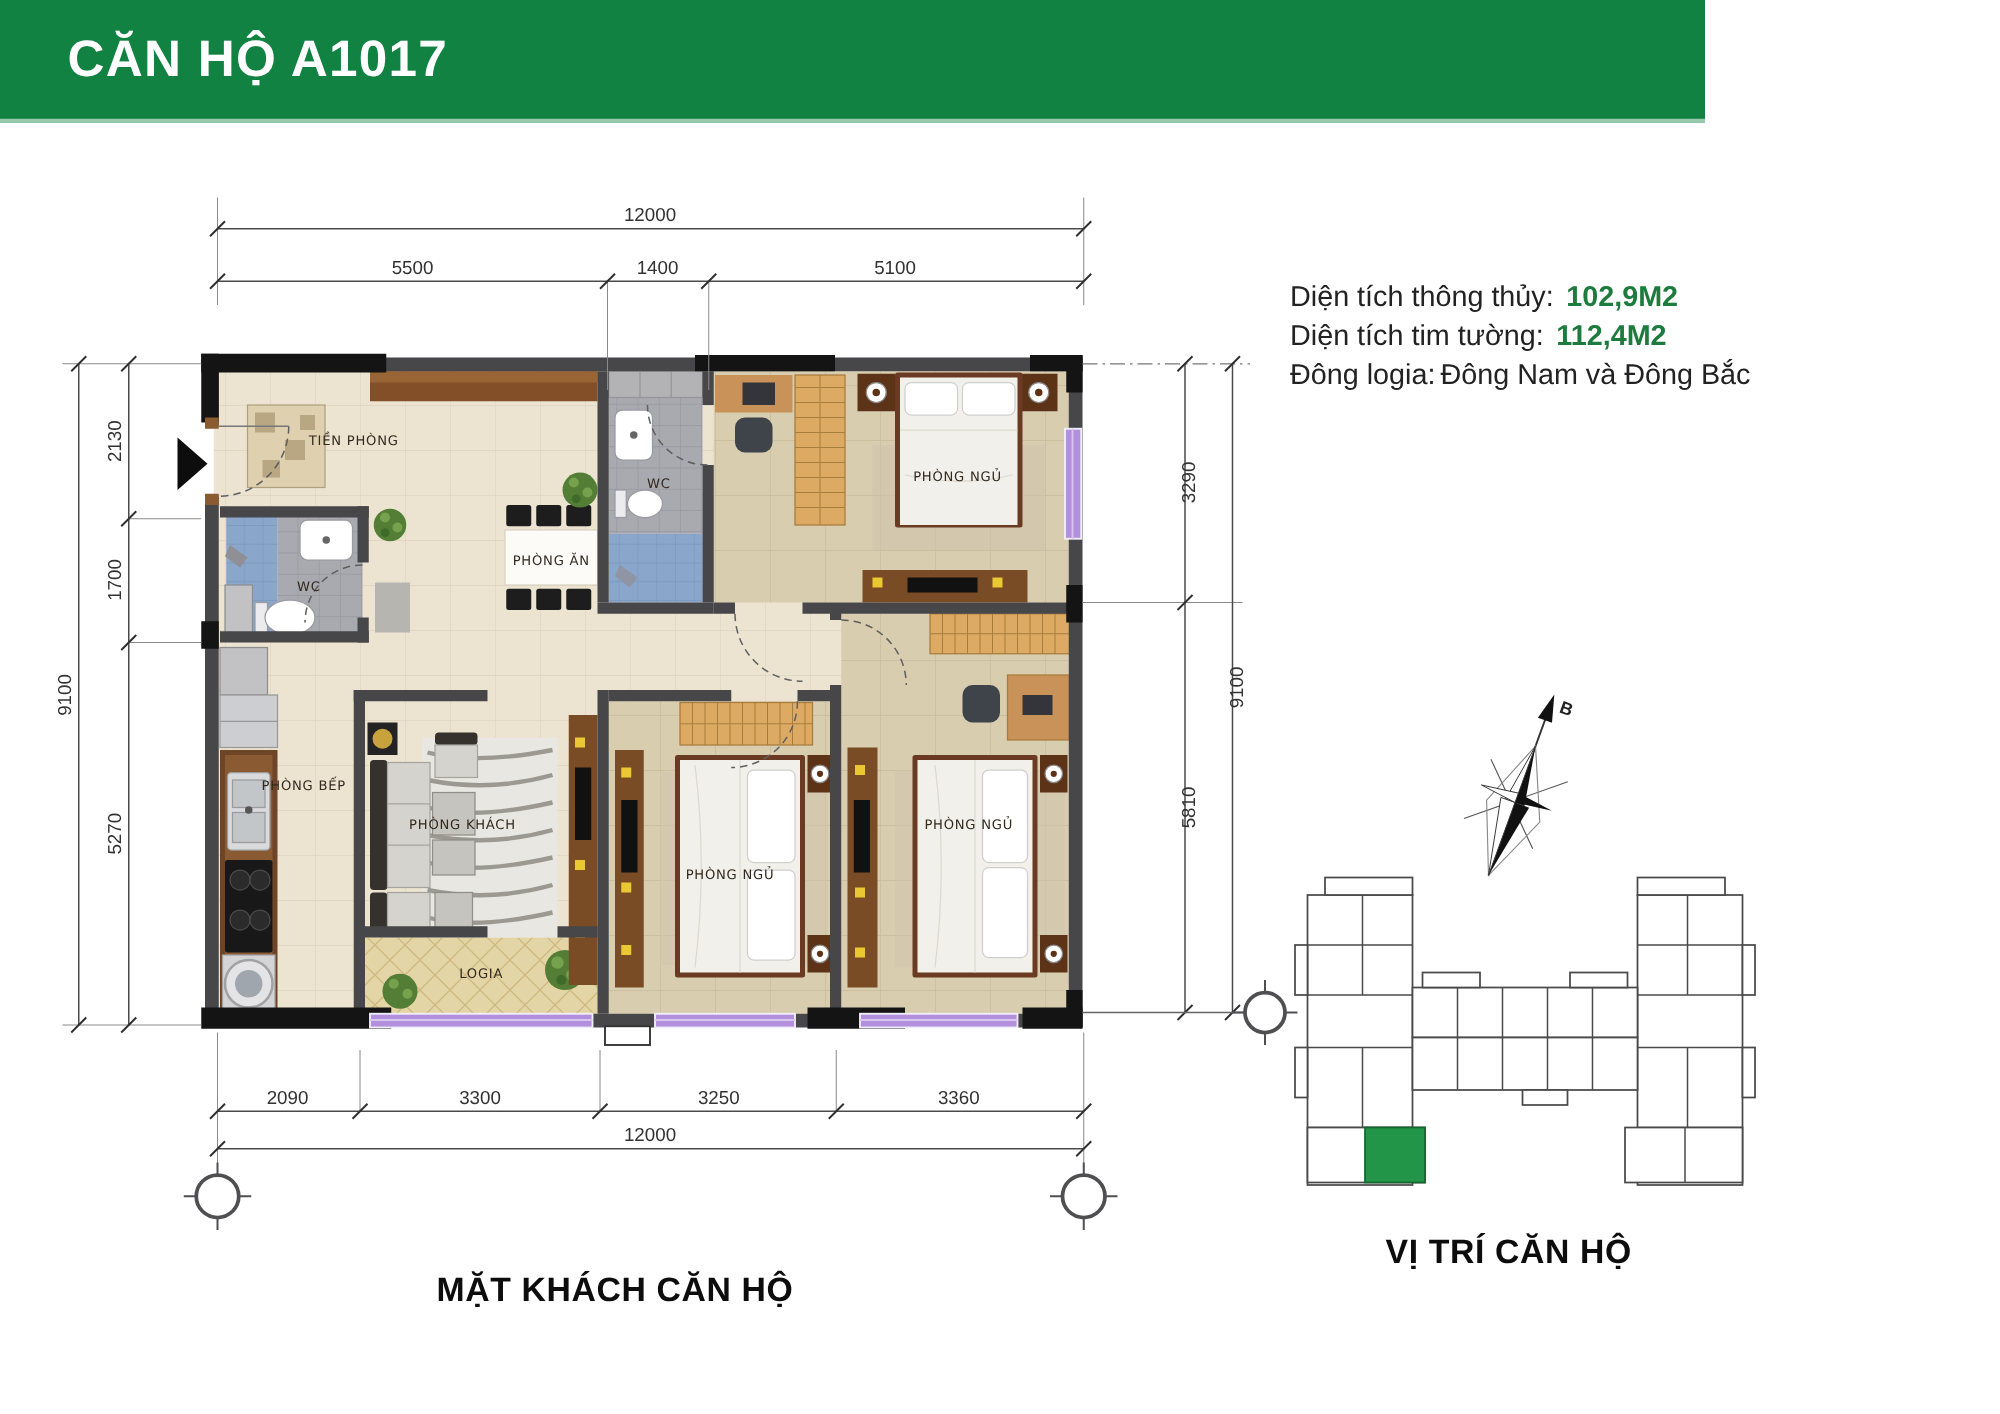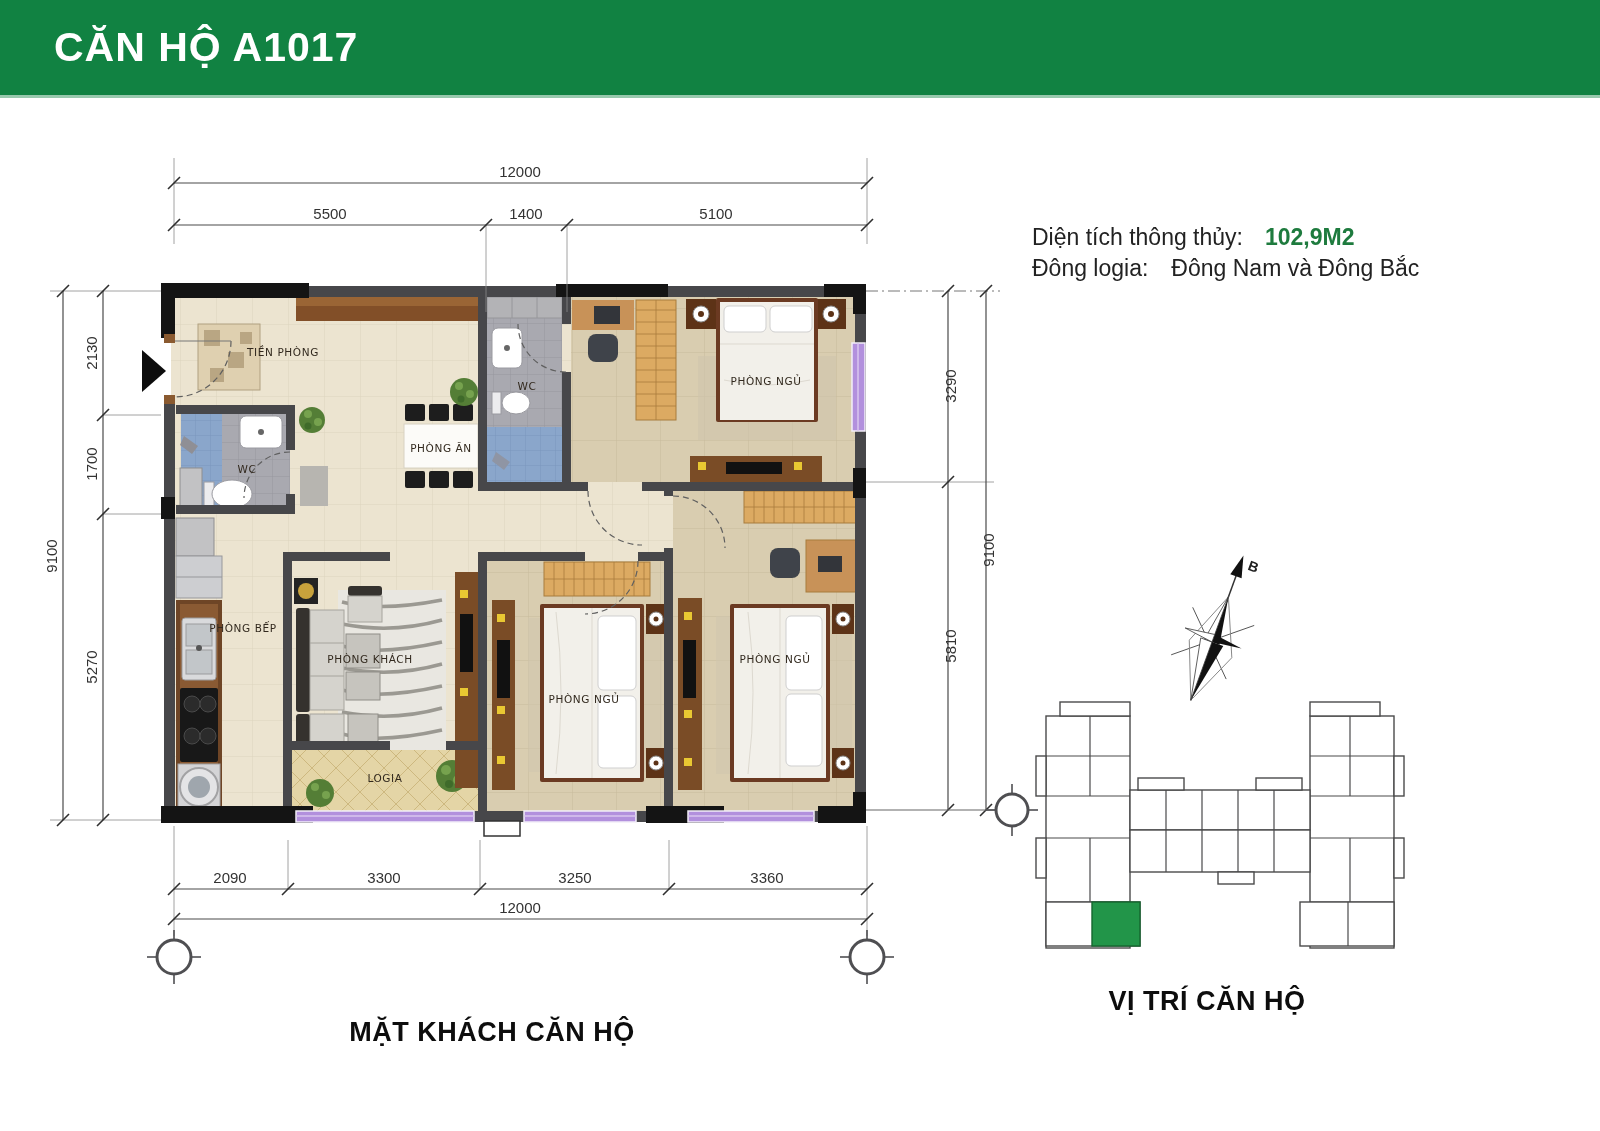--- a/index.html
+++ b/index.html
@@ -1,24 +1,24 @@
 <!DOCTYPE html>
 <html><head>
 <meta charset="utf-8">
 <style>
   html,body{margin:0;padding:0;}
   body{width:1600px;height:1131px;position:relative;background:#ffffff;
        font-family:"Liberation Sans",sans-serif;overflow:hidden;}
-  .hdr{position:absolute;left:0;top:0;width:1600px;height:95px;background:#118242;
+  .hdr{position:absolute;left:0;top:0;width:1364px;height:95px;background:#118242;
        border-bottom:3px solid #98c9ad;}
   .hdr h1{margin:0;padding-left:54px;line-height:95px;font-size:41px;font-weight:bold;
        color:#ffffff;letter-spacing:1px;}
   .info{position:absolute;left:1032px;top:222px;font-size:23px;color:#222;line-height:31px;}
-  .info .val{color:#1e7b3e;font-weight:bold;margin-left:22px;}
-  .info .plainval{color:#222;margin-left:23px;}
+  .info .val{color:#1e7b3e;font-weight:bold;margin-left:10px;}
+  .info .plainval{color:#222;margin-left:4px;}
   .cap{position:absolute;font-size:27px;font-weight:bold;color:#0d0d0d;text-align:center;
        letter-spacing:0.5px;margin-top:16px;}
   #cap-plan{left:327px;top:1001px;width:330px;}
   #cap-loc{left:1057px;top:970px;width:300px;}
   svg{position:absolute;left:0;top:0;}
   text.room{font-family:"DejaVu Sans",sans-serif;font-size:10.5px;fill:#32291e;
        letter-spacing:0.6px;text-anchor:middle;font-weight:500;}
   text.dim{font-family:"Liberation Sans",sans-serif;font-size:15px;fill:#333;text-anchor:middle;}
   .wl{fill:#47474a;}
   .blk{fill:#141414;}
@@ -33,20 +33,21 @@
 </style>
 </head>
 <body>
 
 <div class="hdr">
   <h1>CĂN HỘ A1017</h1>
 </div>
 
 <div class="info">
   <div><span>Diện tích thông thủy:</span><span class="val">102,9M2</span></div>
+  <div><span>Diện tích tim tường:</span><span class="val">112,4M2</span></div>
   <div><span>Đông logia:</span><span class="plainval">Đông Nam và  Đông Bắc</span></div>
 </div>
 
 <svg width="1600" height="1131" viewBox="0 0 1600 1131">
   <defs>
     <pattern id="pTile" width="36" height="36" patternUnits="userSpaceOnUse">
       <rect width="36" height="36" fill="#ece4d0"></rect>
         <path d="M36 0H0V36" fill="none" stroke="#dcd4be" stroke-width="1"></path>
     </pattern>
     <pattern id="pBed" width="44" height="44" patternUnits="userSpaceOnUse">

